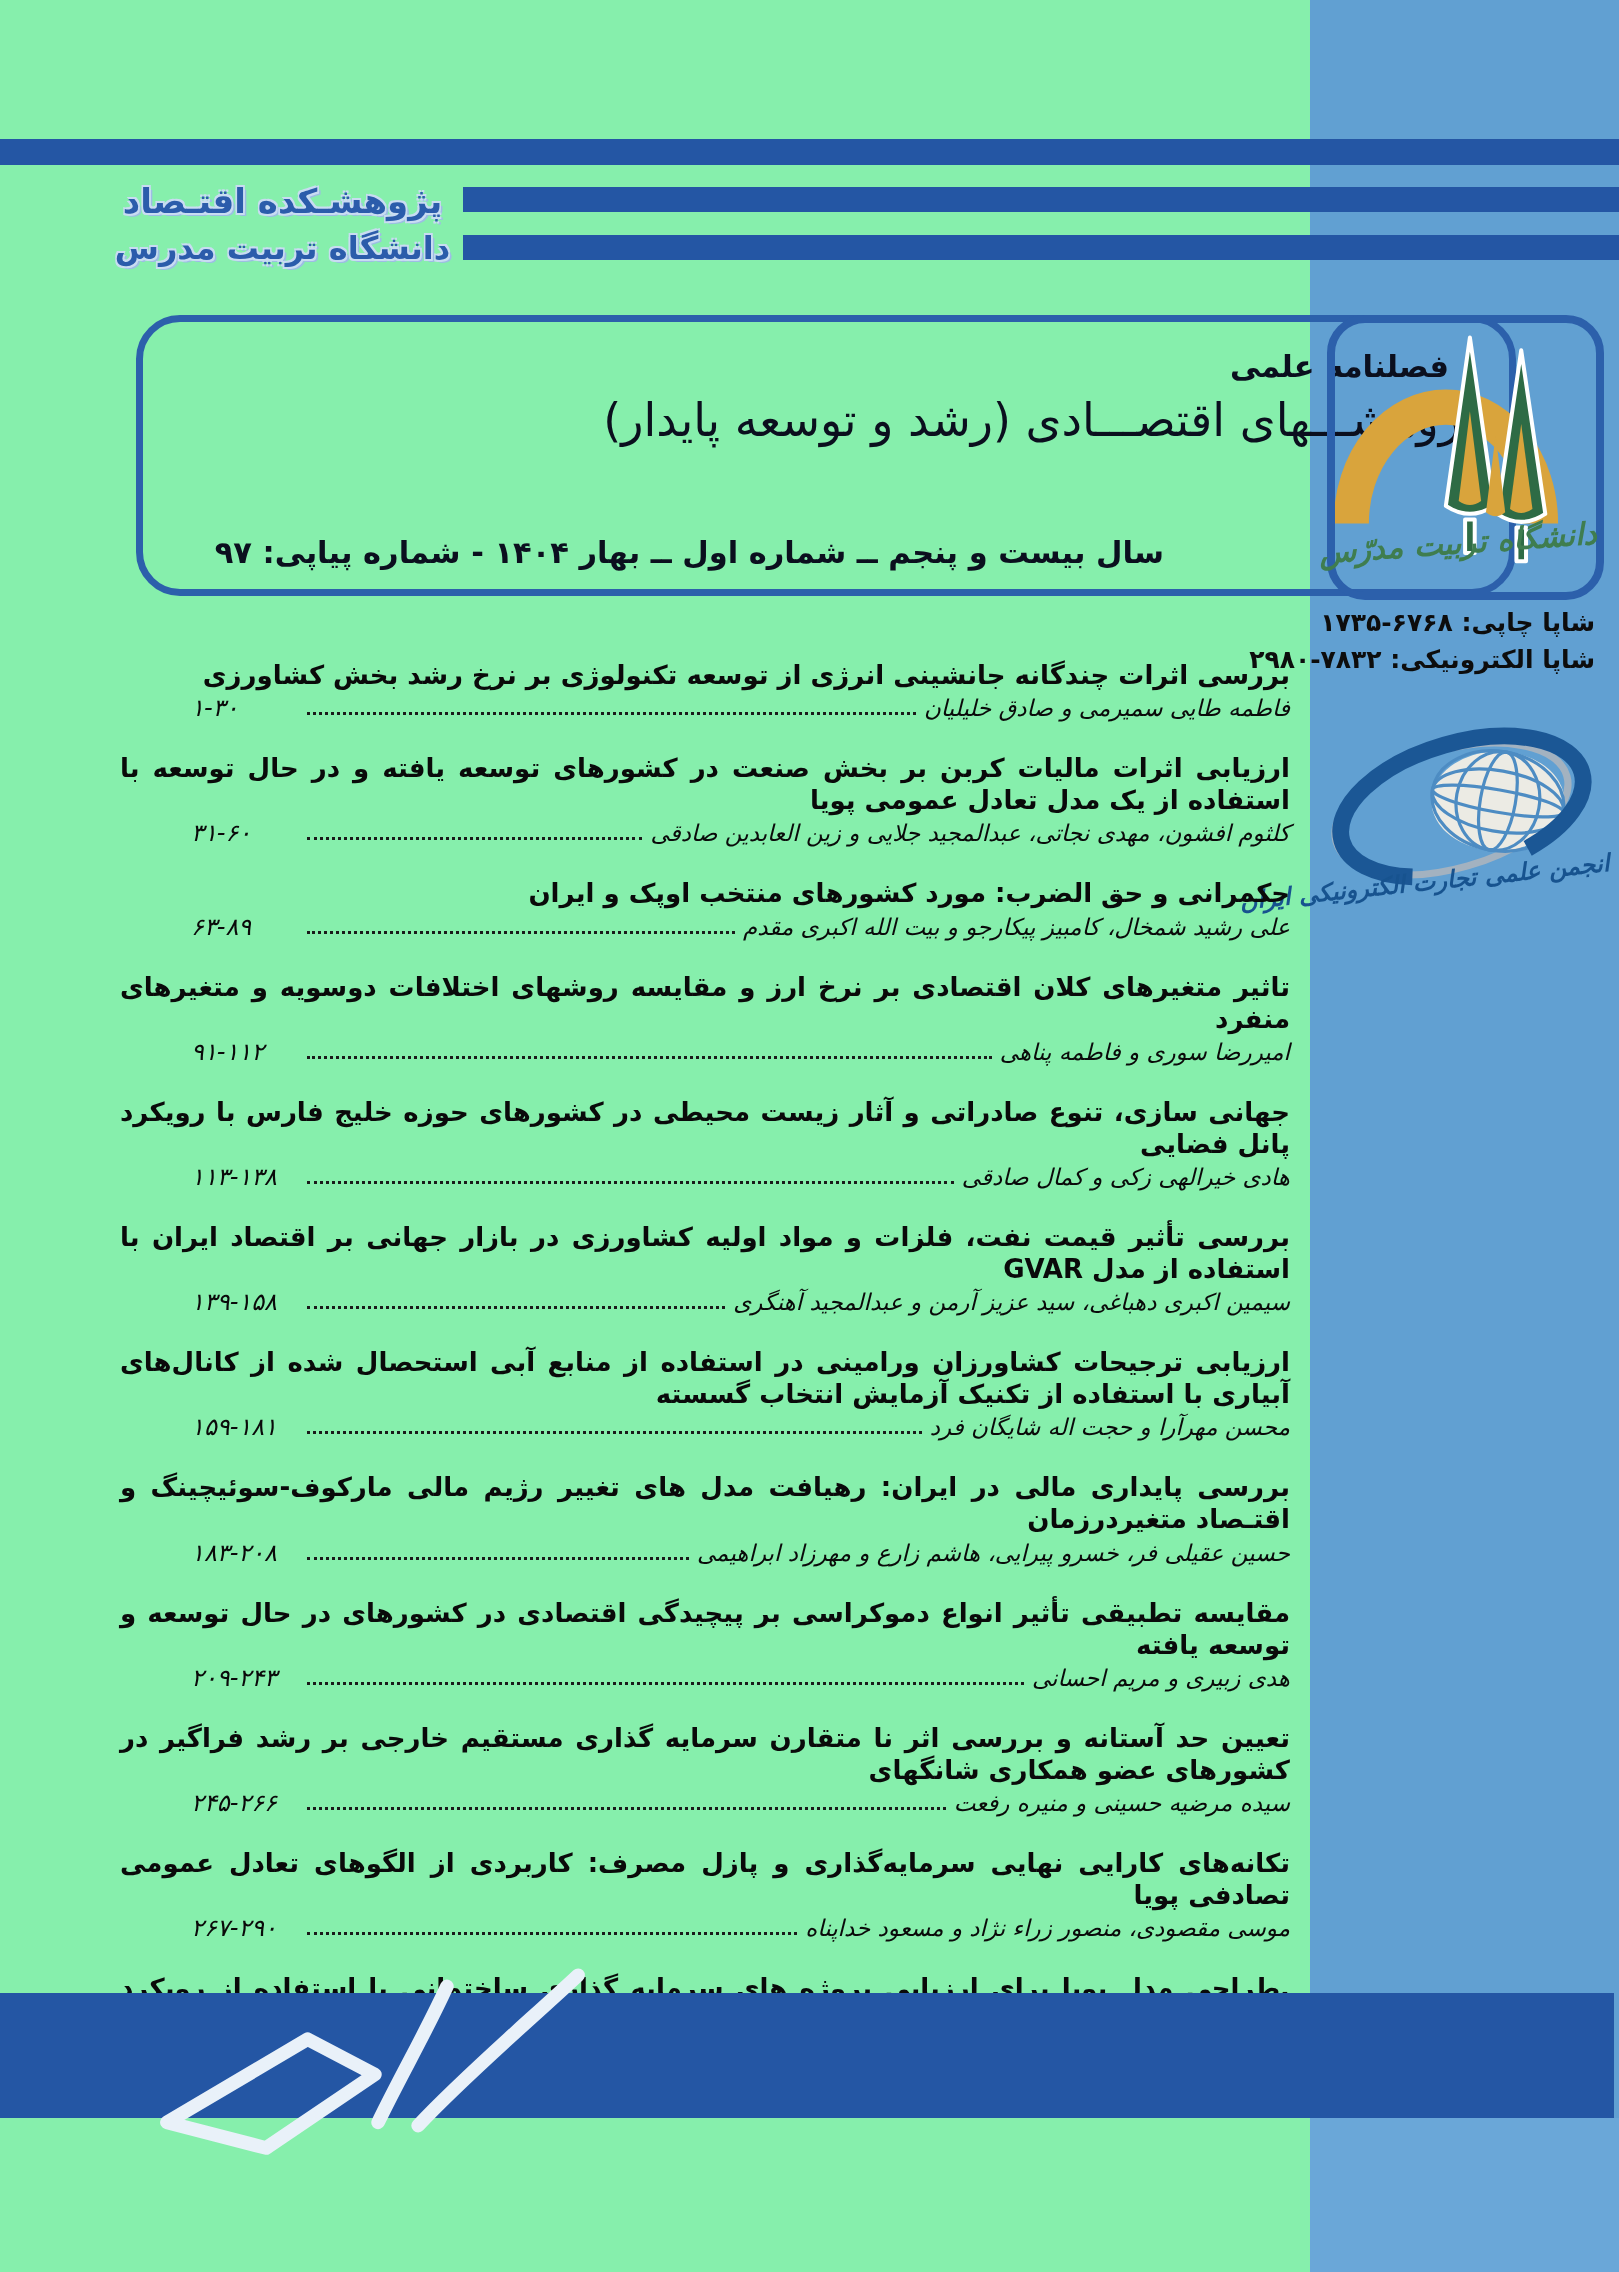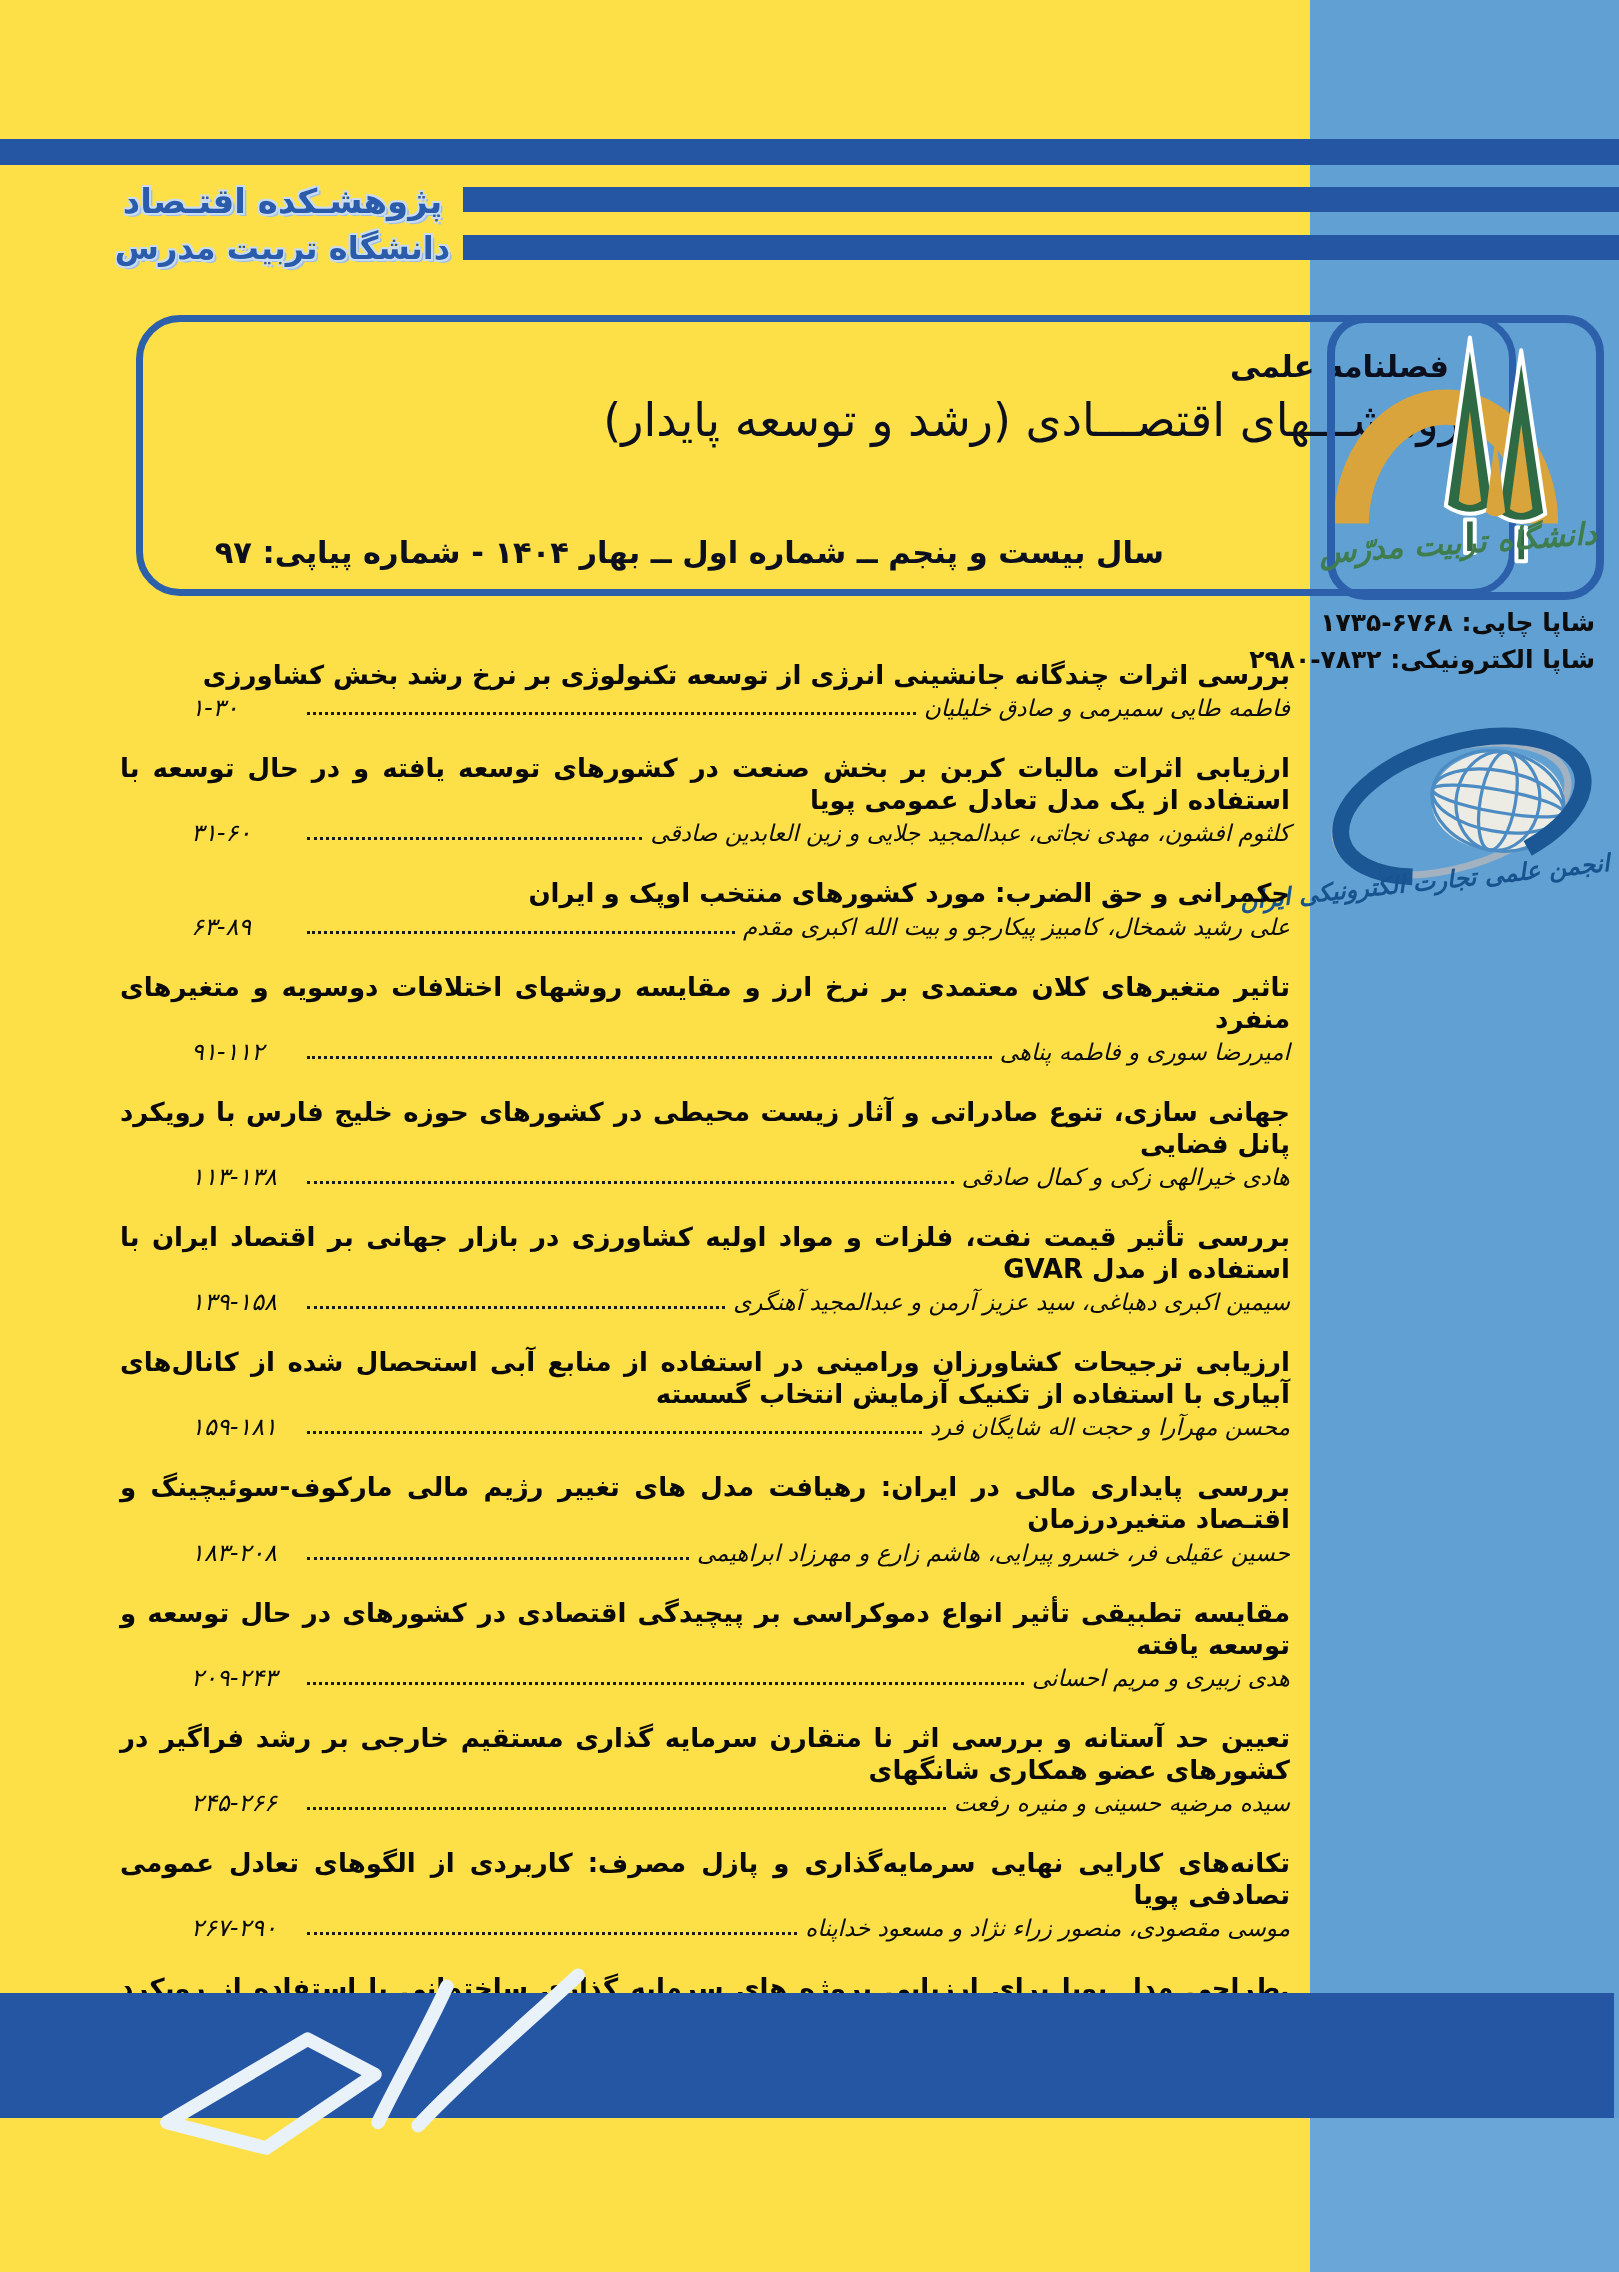--- a/index.html
+++ b/index.html
@@ -1,17 +1,17 @@
 <!DOCTYPE html>
 <html lang="fa" style="font-size:13px"><head>
 <meta charset="utf-8">
 <style>
   html,body{margin:0;padding:0;}
   body{font-family:"DejaVu Sans",sans-serif;}
-  #page{position:relative;width:1619px;height:2273px;background:#fde047;overflow:hidden;}
+  #page{position:relative;width:1619px;height:2273px;background:#86efac;overflow:hidden;}
 
   
   #sidebar{position:absolute;left:1310px;top:0;width:309px;height:2273px;background:#61a0d2;}
   #sidebar-bottom{position:absolute;left:1310px;top:2118px;width:309px;height:155px;background:#6aa7d8;}
 
   
   .stripe{position:absolute;background:#2456a4;}
   #stripe-1{left:0;top:139px;width:1619px;height:26px;}
   #stripe-2{left:463px;top:187px;right:0;height:25px;}
   #stripe-3{left:463px;top:235px;right:0;height:25px;}
@@ -144,21 +144,21 @@
       </div>
       <div class="toc-entry">
         <div class="toc-title">حکمرانی و حق الضرب: مورد کشورهای منتخب اوپک و ایران</div>
         <div class="toc-row">
           <span class="toc-pages">۶۳-۸۹</span>
           <span class="toc-dots"></span>
           <span class="toc-authors">علی رشید شمخال، کامبیز پیکارجو و بیت الله اکبری مقدم</span>
         </div>
       </div>
       <div class="toc-entry">
-        <div class="toc-title">تاثیر متغیرهای کلان معتمدی بر نرخ ارز و مقایسه روشهای اختلافات دوسویه و متغیرهای منفرد</div>
+        <div class="toc-title">تاثیر متغیرهای کلان اقتصادی بر نرخ ارز و مقایسه روشهای اختلافات دوسویه و متغیرهای منفرد</div>
         <div class="toc-row">
           <span class="toc-pages">۹۱-۱۱۲</span>
           <span class="toc-dots"></span>
           <span class="toc-authors">امیررضا سوری و فاطمه پناهی</span>
         </div>
       </div>
       <div class="toc-entry">
         <div class="toc-title">جهانی سازی، تنوع صادراتی و آثار زیست محیطی در کشورهای حوزه خلیج فارس با رویکرد پانل فضایی</div>
         <div class="toc-row">
           <span class="toc-pages">۱۱۳-۱۳۸</span>

